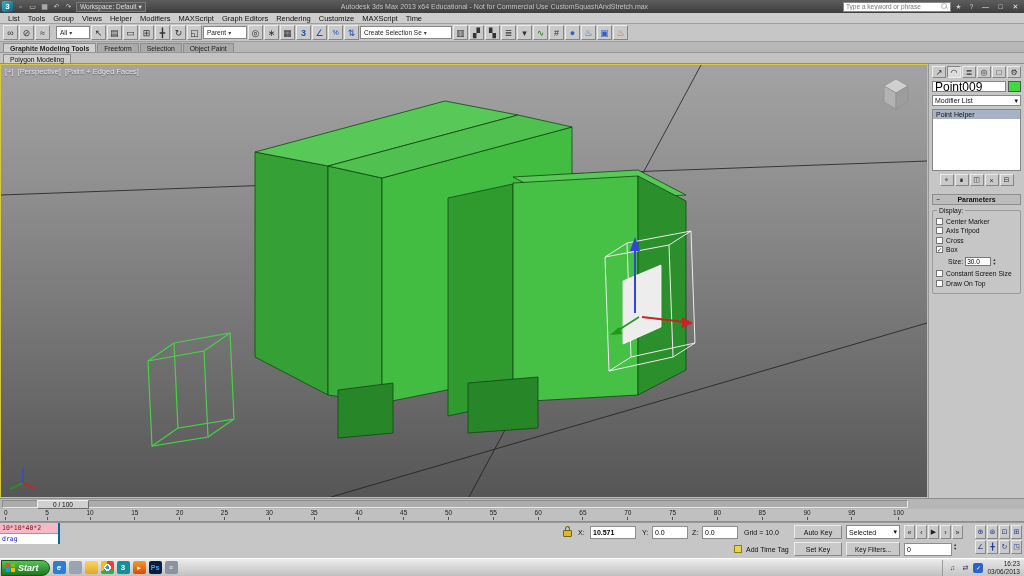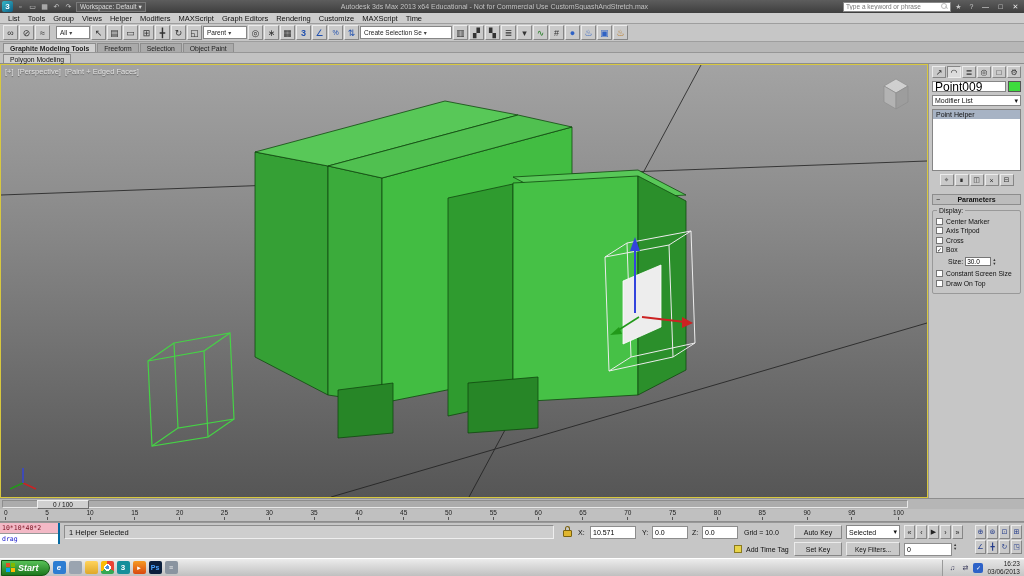--- a/index.html
+++ b/index.html
@@ -476,29 +476,28 @@
       </span>
     </div>
 </div>
 
 <div class="statusbar">
   <div class="listener">
     <div class="lst1">10*10*40*2</div>
     <div class="lst2">drag</div>
   </div>
 
-  <div class="sfield" style="left:64px;top:2px;width:490px">1 Helper Selected</div>
 
   <span class="lockico">
       <i></i>
       <b></b>
     </span>
 
   <span class="slabel" style="left:578px;top:2px">X:</span>
-  <input class="sinput" style="left: 590px; top: 3px; width: 46px;" value="10.571">
+  <input class="sinput" style="left: 590px; top: 3px; width: 46px; font-weight: bold;" value="10.571">
   <span class="slabel" style="left:642px;top:2px">Y:</span>
   <input class="sinput" style="left: 652px; top: 3px; width: 36px;" value="0.0">
   <span class="slabel" style="left:692px;top:2px">Z:</span>
   <input class="sinput" style="left: 702px; top: 3px; width: 36px;" value="0.0">
 
   <span class="slabel" style="left:744px;top:2px">Grid = 10.0</span>
   <span class="tagico"></span>
   <span class="slabel" style="left:746px;top:19px">Add Time Tag</span>
 
   <div class="sbutton" style="left:794px;top:2px;width:48px">Auto Key</div>

